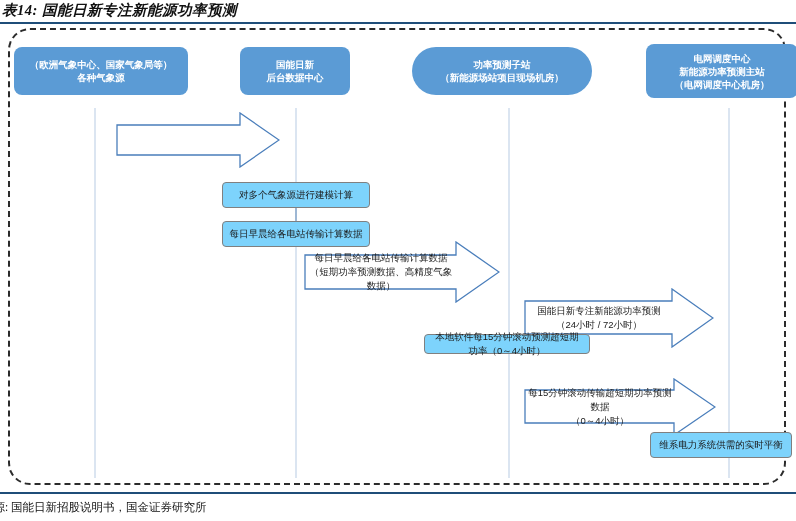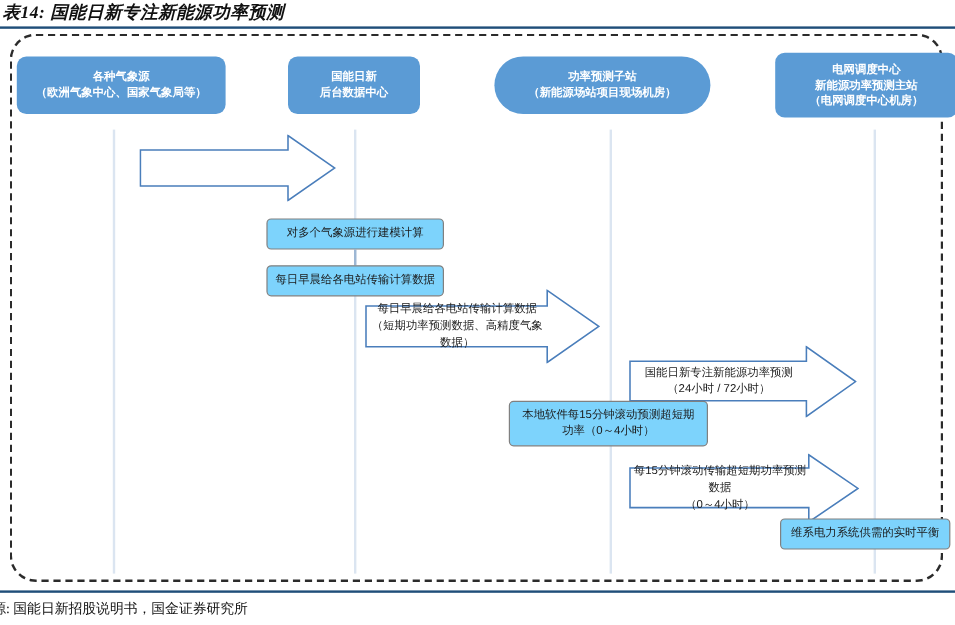--- a/index.html
+++ b/index.html
@@ -102,22 +102,22 @@
 
 <div id="dashed-frame"></div>
 
 <div class="lane-divider" style="left:94px;top:108px;height:370px;"></div>
 <div class="lane-divider" style="left:295px;top:108px;height:370px;"></div>
 <div class="lane-divider" style="left:508px;top:108px;height:370px;"></div>
 <div class="lane-divider" style="left:728px;top:108px;height:370px;"></div>
 
 <div class="role-box" style="left:14px;top:47px;width:174px;height:48px;">
   <span>
+    <span class="rl">（欧洲气象中心、国家气象局等）</span>
     <span class="rl">各种气象源</span>
-    <span class="rl">（欧洲气象中心、国家气象局等）</span>
   </span>
 </div>
 
 <div class="role-box" style="left:240px;top:47px;width:110px;height:48px;">
   <span>
     <span class="rl">国能日新</span>
     <span class="rl">后台数据中心</span>
   </span>
 </div>
 
@@ -157,21 +157,21 @@
 </div>
 
 <div class="arrow-wrap" style="left:524px;top:288px;width:190px;height:60px;">
   <svg width="190" height="60" viewBox="0 0 190 60">
     <polygon points="1,13 148,13 148,1 189,30 148,59 148,46 1,46" fill="#ffffff" stroke="#4A7EBB" stroke-width="1.3"></polygon>
   </svg>
   <div class="arrow-label" style="left:4px;top:13px;width:142px;height:33px;">国能日新专注新能源功率预测
 （24小时 / 72小时）</div>
 </div>
 
-<div class="proc-box" style="left:424px;top:334px;width:166px;height:38px;">本地软件每15分钟滚动预测超短期
+<div class="proc-box" style="left:424px;top:334px;width:166px;height:20px;">本地软件每15分钟滚动预测超短期
 功率（0～4小时）</div>
 
 <div class="arrow-wrap" style="left:524px;top:378px;width:192px;height:58px;">
   <svg width="192" height="58" viewBox="0 0 192 58">
     <polygon points="1,12 150,12 150,1 191,29 150,57 150,45 1,45" fill="#ffffff" stroke="#4A7EBB" stroke-width="1.3"></polygon>
   </svg>
   <div class="arrow-label" style="left:3px;top:12px;width:146px;height:33px;">每15分钟滚动传输超短期功率预测数据
 （0～4小时）</div>
 </div>
 

